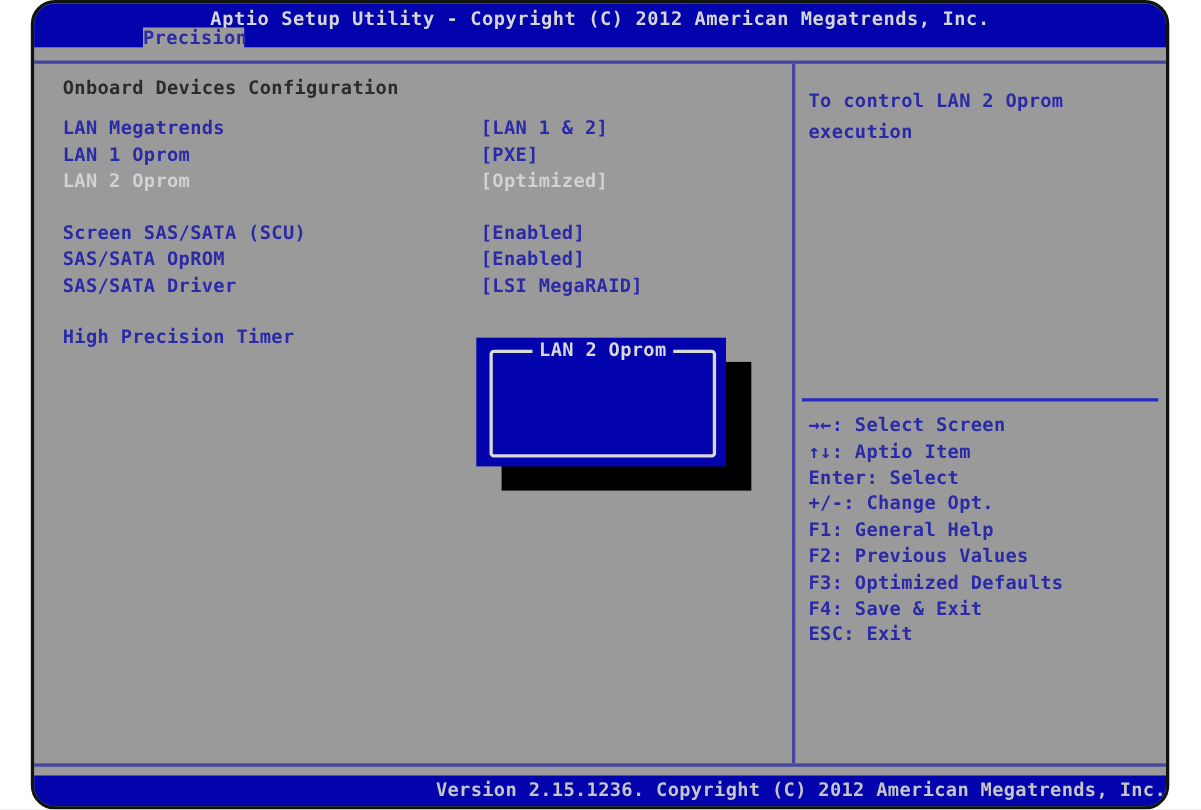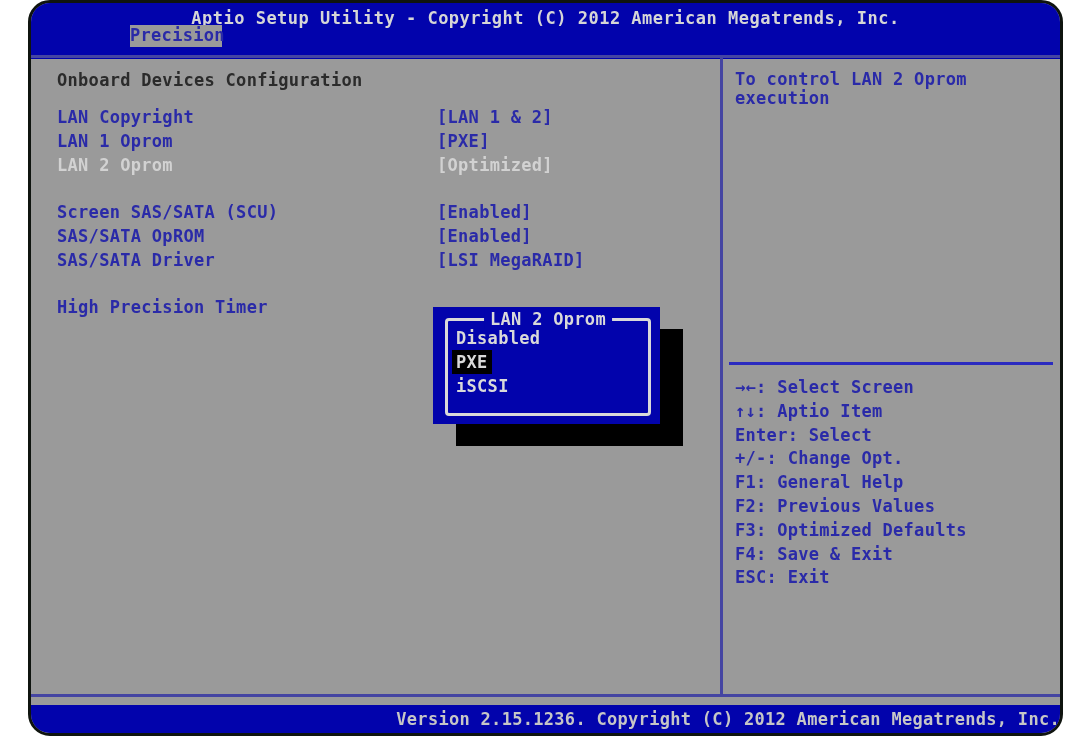--- a/index.html
+++ b/index.html
@@ -21,21 +21,21 @@
     width:1092px;height:736px;position:relative;overflow:hidden;
     font-family:"DejaVu Sans Mono", monospace;
     font-weight:bold;font-size:17px;letter-spacing:0.3px;
   }
   .window{
     position:absolute;left:28px;top:0;width:1035px;height:736px;
     box-sizing:border-box;border:3px solid var(--frame);border-radius:22px;
     background:var(--gray-bg);overflow:hidden;
   }
   .titlebar{
-    position:absolute;left:0;right:0;top:0;height:56px;background:var(--blue);
+    position:absolute;left:0;right:0;top:0;height:40px;background:var(--blue);
   }
   .titlebar .title{
     display:block;text-align:center;padding-top:5px;color:var(--titlebar-text);
     letter-spacing:0.5px;white-space:nowrap;
   }
   .tab{
     position:absolute;left:99px;top:22px;width:92px;height:22px;
     background:var(--gray-bg);color:var(--label-blue);
     text-align:center;line-height:21px;
   }
@@ -51,21 +51,21 @@
   
   .left-panel{position:absolute;left:0;top:55px;width:689px;height:636px;padding:14px 0 0 26px;box-sizing:border-box;}
   .section-title{color:var(--heading);height:17px;line-height:17px;margin-bottom:16px;white-space:nowrap;}
   .setting-group{margin:0 0 23px 0;}
   .setting-row{position:relative;height:24px;line-height:24px;color:var(--label-blue);white-space:nowrap;}
   .setting-row .value{position:absolute;left:380px;top:0;}
   .setting-row.selected{color:var(--selected-text);}
 
   
   .right-panel{position:absolute;left:692px;top:55px;right:0;height:636px;}
-  .help-text{padding:12px 10px 0 12px;max-width:260px;color:var(--label-blue);line-height:19px;}
+  .help-text{padding:20px 10px 0 12px;max-width:260px;color:var(--label-blue);line-height:28px;}
   .panel-sep{position:absolute;left:6px;right:7px;top:304px;height:3px;background:var(--line-bright);}
   .key-list{position:absolute;left:12px;top:318px;line-height:23.8px;color:var(--label-blue);white-space:nowrap;}
 
   
   .popup-shadow{position:absolute;left:425px;top:326px;width:227px;height:117px;background:#000;}
   .popup{position:absolute;left:402px;top:304px;width:227px;height:117px;background:var(--blue);}
   .popup-inner{
     position:absolute;left:12px;right:9px;top:11px;bottom:8px;
     border:3px solid var(--popup-border);border-radius:4px;
   }
@@ -87,21 +87,21 @@
   </div>
 
   <div class="tab">Precision</div>
 
   <div class="header-line"></div>
 
   <div class="left-panel">
     <div class="section-title">Onboard Devices Configuration</div>
     <div id="settings-list">
         <div class="setting-group">
-          <div class="setting-row"><span class="label">LAN Copyright</span><span class="value">[LAN 1 &amp; 2]</span></div>
+          <div class="setting-row"><span class="label">LAN Megatrends</span><span class="value">[LAN 1 &amp; 2]</span></div>
           <div class="setting-row"><span class="label">LAN 1 Oprom</span><span class="value">[PXE]</span></div>
           <div class="setting-row selected"><span class="label">LAN 2 Oprom</span><span class="value">[Optimized]</span></div>
         </div>
         <div class="setting-group">
           <div class="setting-row"><span class="label">Screen SAS/SATA (SCU)</span><span class="value">[Enabled]</span></div>
           <div class="setting-row"><span class="label">SAS/SATA OpROM</span><span class="value">[Enabled]</span></div>
           <div class="setting-row"><span class="label">SAS/SATA Driver</span><span class="value">[LSI MegaRAID]</span></div>
         </div>
         <div class="setting-group">
           <div class="setting-row"><span class="label">High Precision Timer</span><span class="value"></span></div>
@@ -124,25 +124,20 @@
         <div>F3: Optimized Defaults</div>
         <div>F4: Save &amp; Exit</div>
         <div>ESC: Exit</div>
       </div>
   </div>
 
   <div class="popup-shadow"></div>
   <div class="popup">
     <div class="popup-inner">
       <div class="popup-title">LAN 2 Oprom</div>
-      <div class="popup-options" id="popup-options">
-          <div class="popup-option"><span>Disabled</span></div>
-          <div class="popup-option selected"><span>PXE</span></div>
-          <div class="popup-option"><span>iSCSI</span></div>
-        </div>
     </div>
   </div>
 
   <div class="footer-line"></div>
   <div class="footerbar">
     <span>Version 2.15.1236. Copyright (C) 2012 American Megatrends, Inc.</span>
   </div>
 
 </div>
 

